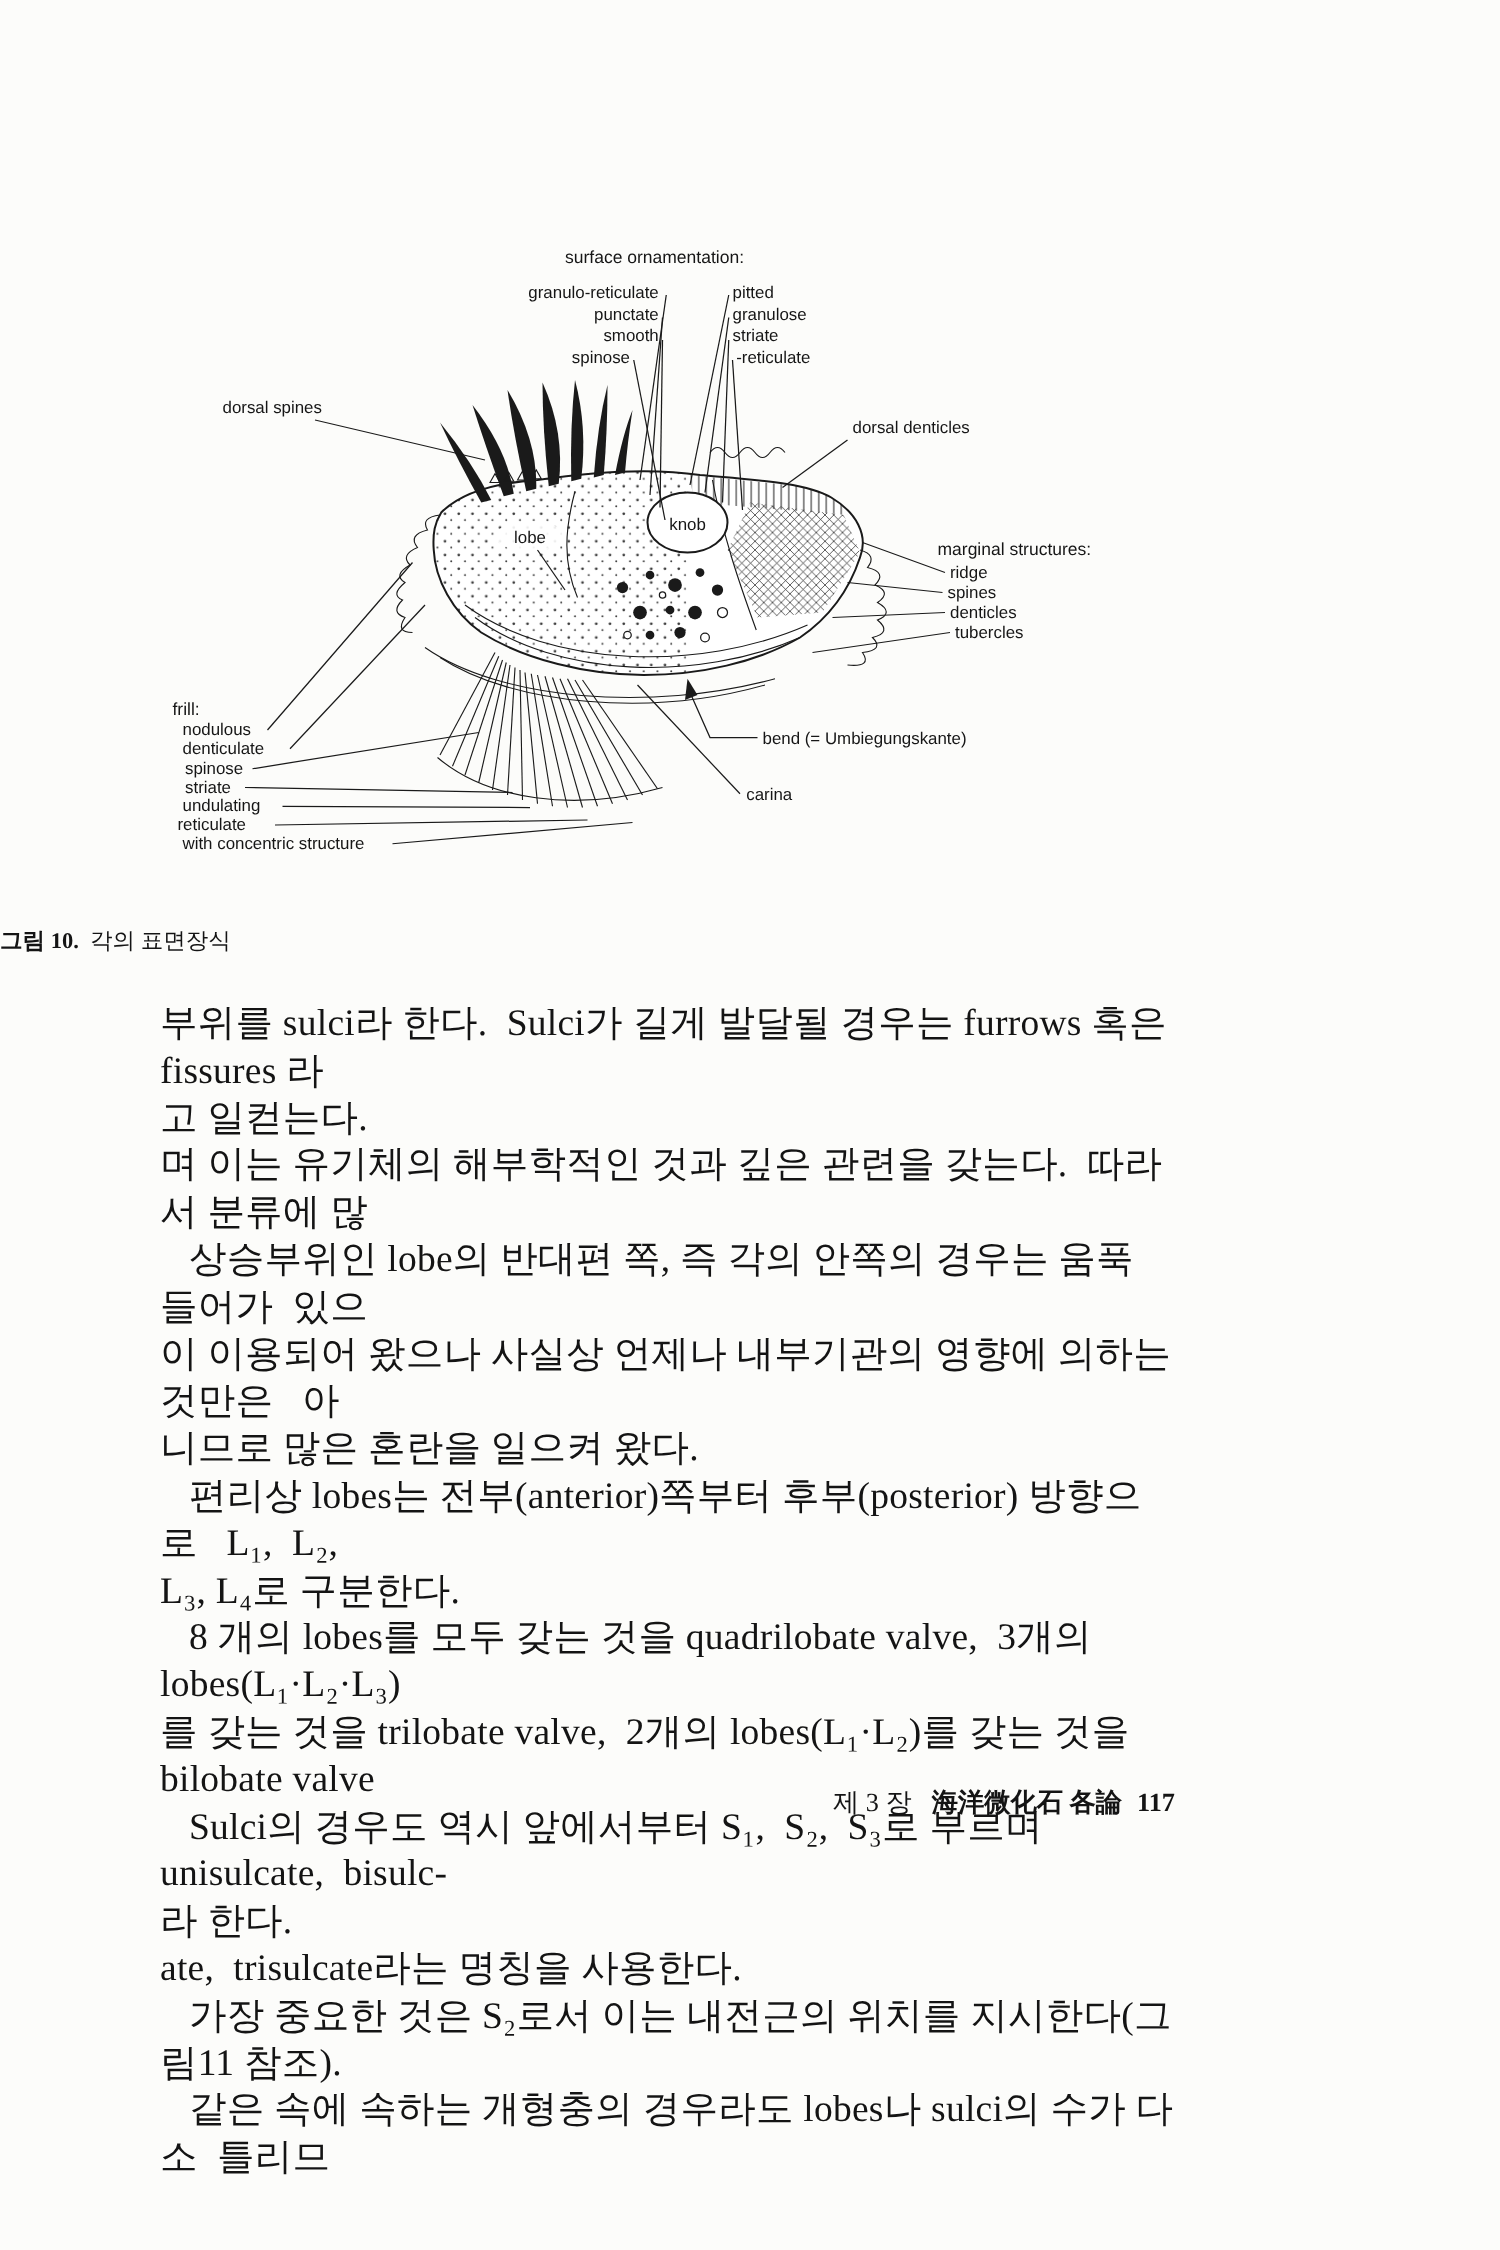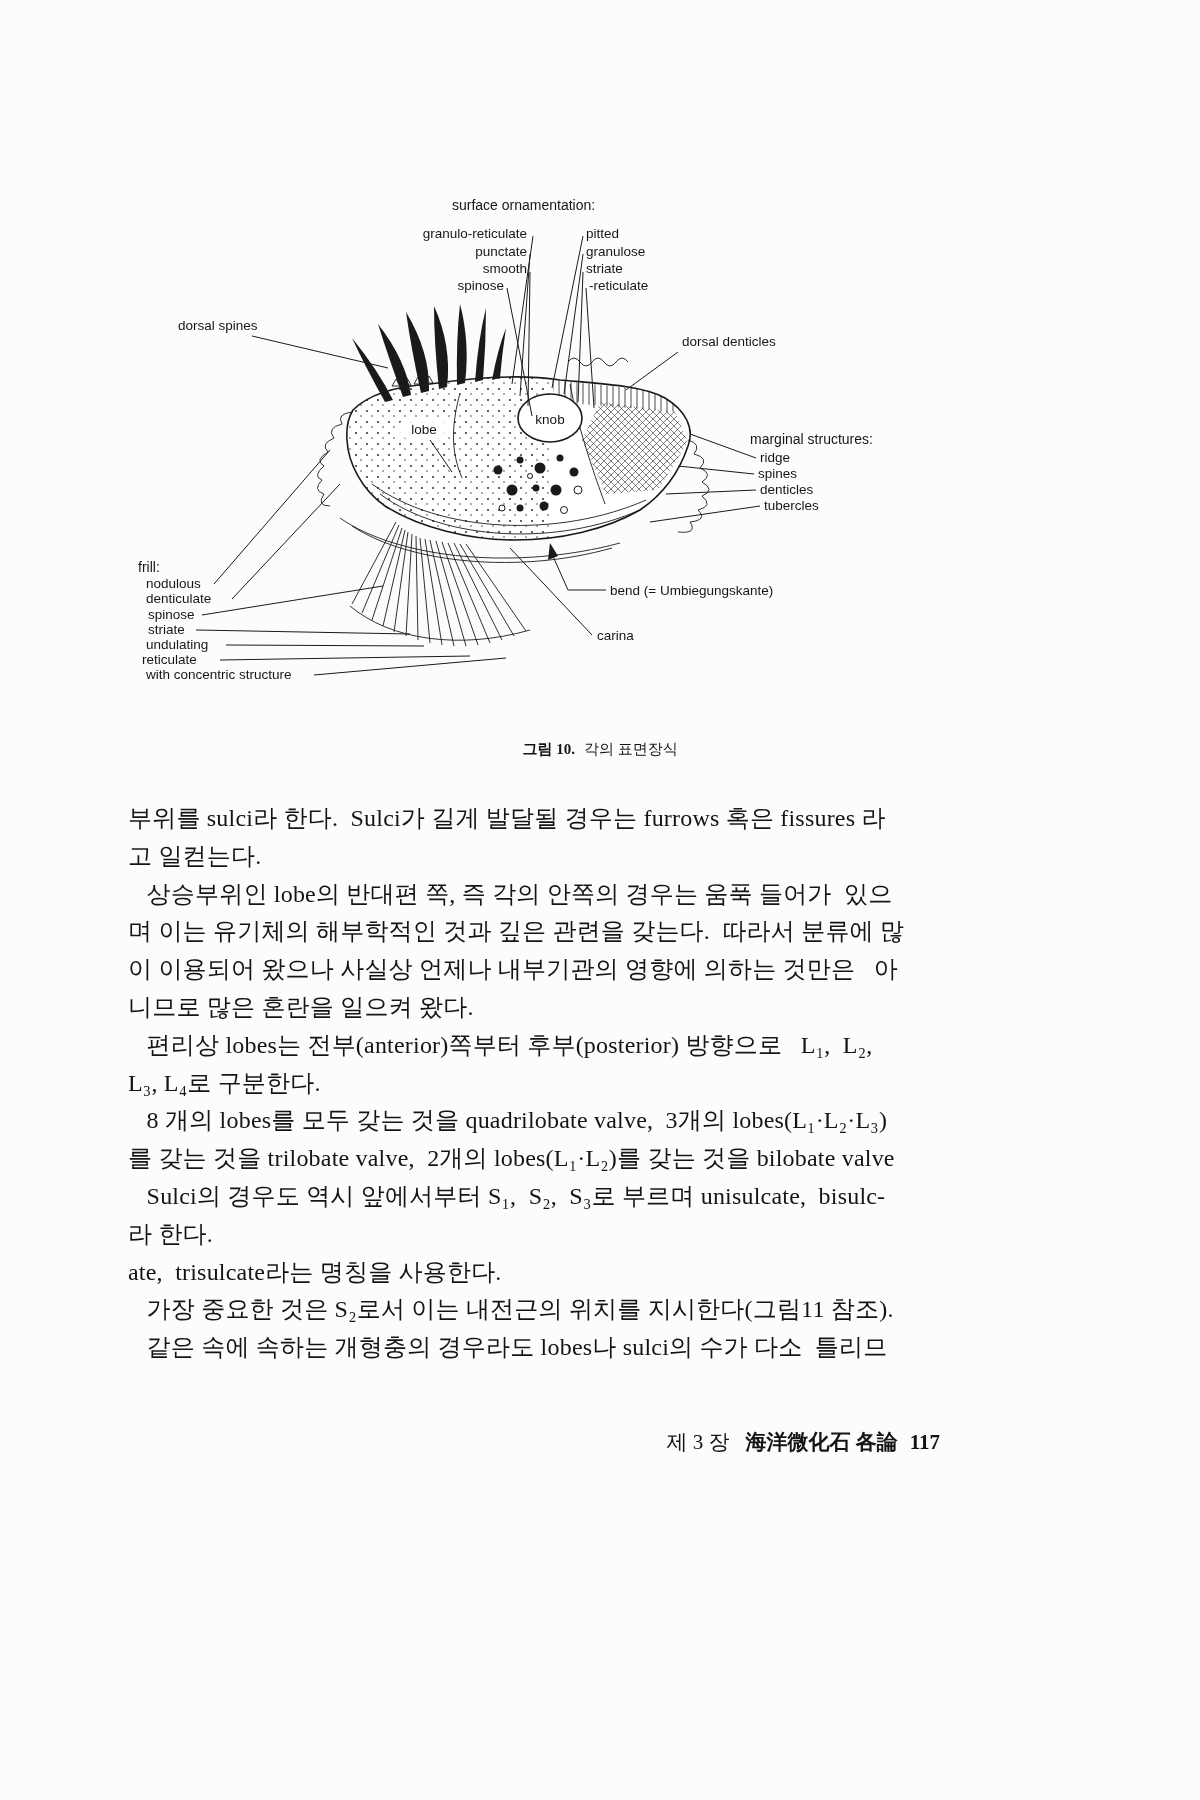--- a/index.html
+++ b/index.html
@@ -10,23 +10,23 @@
     font-family:"Liberation Serif", serif;
     overflow:hidden;
   }
   .figure { position:absolute; left:100px; top:188px; width:1000px; height:575px; }
   .figure svg { width:100%; height:100%; display:block; }
   .figure text { font-family:"Liberation Sans", sans-serif; font-size:13.5px; fill:#161616; }
   .figure .ttl { font-size:14px; }
   .ln { stroke:#1a1a1a; stroke-width:1; fill:none; }
   .outline { stroke:#1a1a1a; stroke-width:1.6; fill:none; }
   .thin { stroke:#1a1a1a; stroke-width:0.9; fill:none; }
-  .caption { position:absolute; left:0; top:740px; width:100%; text-align:center; font-size:15px; }
+  .caption { position:absolute; left:0; top:740px; width:100%; text-align:left; font-size:18px; }
   .caption .cap-label { font-weight:bold; margin-right:9px; }
-  .body-text { position:absolute; left:128px; top:800px; width:815px; font-size:24px; }
+  .body-text { position:absolute; left:128px; top:800px; width:815px; font-size:30px; }
   .body-line { white-space:pre-wrap; line-height:37.8px; letter-spacing:0.2px; }
   .footer { position:absolute; left:128px; top:1428px; width:812px; text-align:right; font-size:21px; }
   .footer .chapter { margin-right:16px;margin-left:44px; }
   .footer .book { font-weight:bold; margin-right:12px; }
   .footer .pnum { font-weight:bold; }
 </style>
 </head>
 <body>
 
 <div class="page">
@@ -195,22 +195,22 @@
     </svg>
   </div>
 
   <div class="caption">
     <span class="cap-label">그림 10.</span><span>각의 표면장식</span>
   </div>
 
   <div class="body-text">
     <div class="body-line">부위를 sulci라 한다.  Sulci가 길게 발달될 경우는 furrows 혹은 fissures 라</div>
     <div class="body-line">고 일컫는다.</div>
+    <div class="body-line">며 이는 유기체의 해부학적인 것과 깊은 관련을 갖는다.  따라서 분류에 많</div>
     <div class="body-line">   상승부위인 lobe의 반대편 쪽, 즉 각의 안쪽의 경우는 움푹 들어가  있으</div>
-    <div class="body-line">며 이는 유기체의 해부학적인 것과 깊은 관련을 갖는다.  따라서 분류에 많</div>
     <div class="body-line">이 이용되어 왔으나 사실상 언제나 내부기관의 영향에 의하는 것만은   아</div>
     <div class="body-line">니므로 많은 혼란을 일으켜 왔다.</div>
     <div class="body-line">   편리상 lobes는 전부(anterior)쪽부터 후부(posterior) 방향으로   L₁,  L₂,</div>
     <div class="body-line">L₃, L₄로 구분한다.</div>
     <div class="body-line">   8 개의 lobes를 모두 갖는 것을 quadrilobate valve,  3개의 lobes(L₁·L₂·L₃)</div>
     <div class="body-line">를 갖는 것을 trilobate valve,  2개의 lobes(L₁·L₂)를 갖는 것을 bilobate valve</div>
     <div class="body-line">   Sulci의 경우도 역시 앞에서부터 S₁,  S₂,  S₃로 부르며 unisulcate,  bisulc-</div>
     <div class="body-line">라 한다.</div>
     <div class="body-line">ate,  trisulcate라는 명칭을 사용한다.</div>
     <div class="body-line">   가장 중요한 것은 S₂로서 이는 내전근의 위치를 지시한다(그림11 참조).</div>

